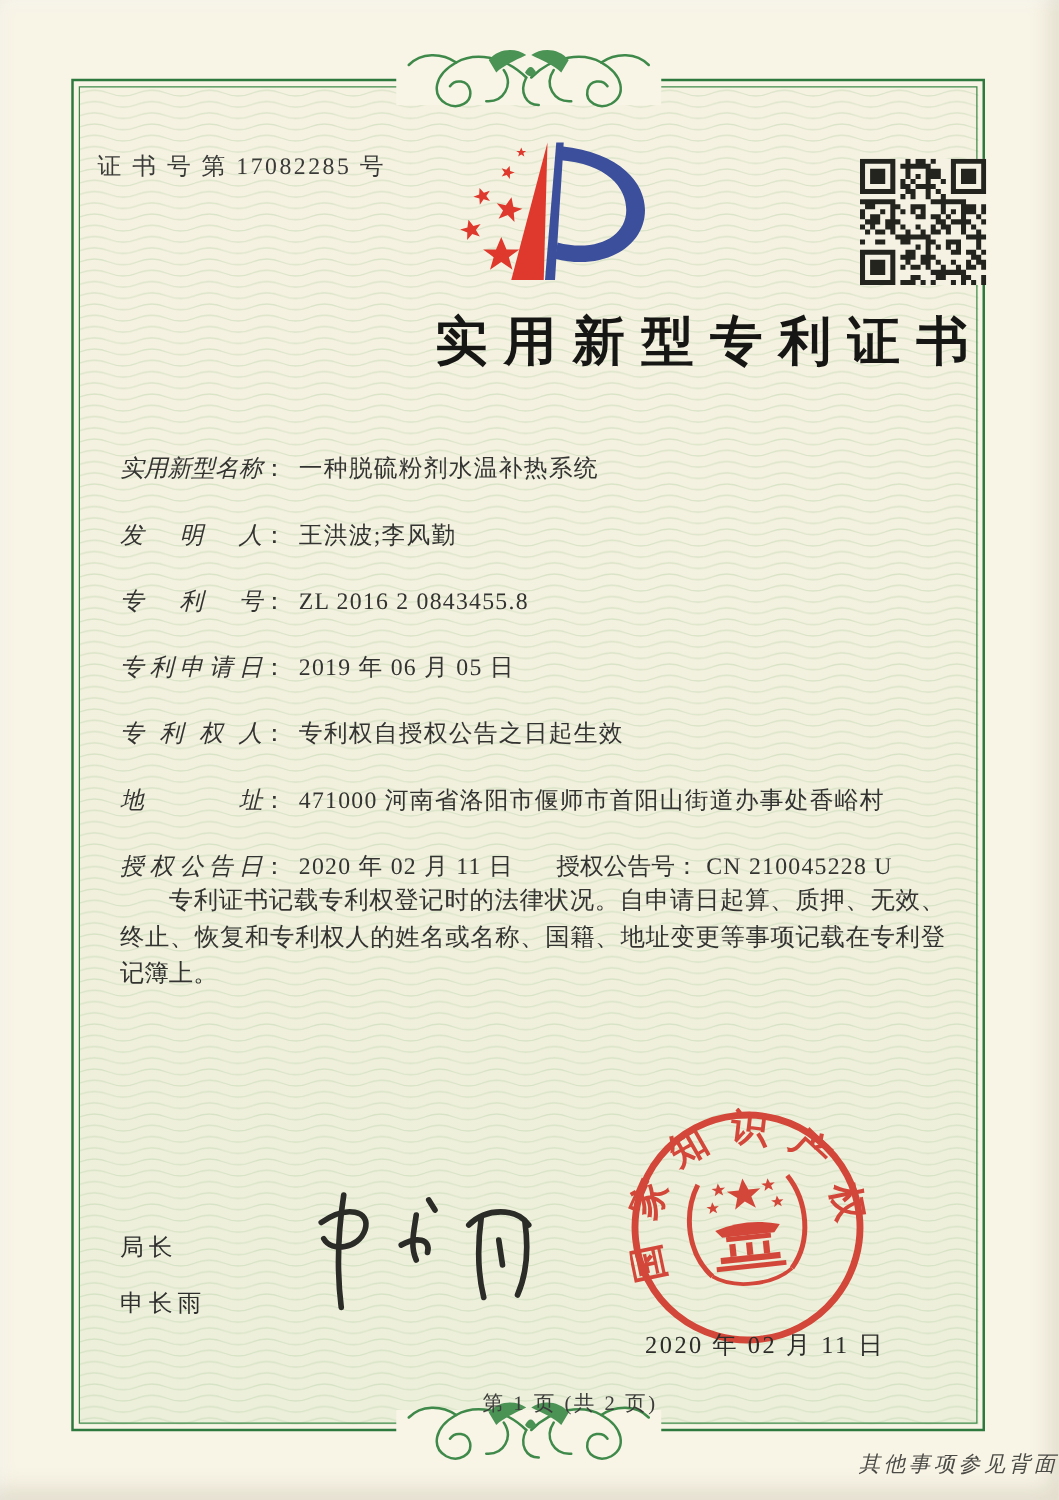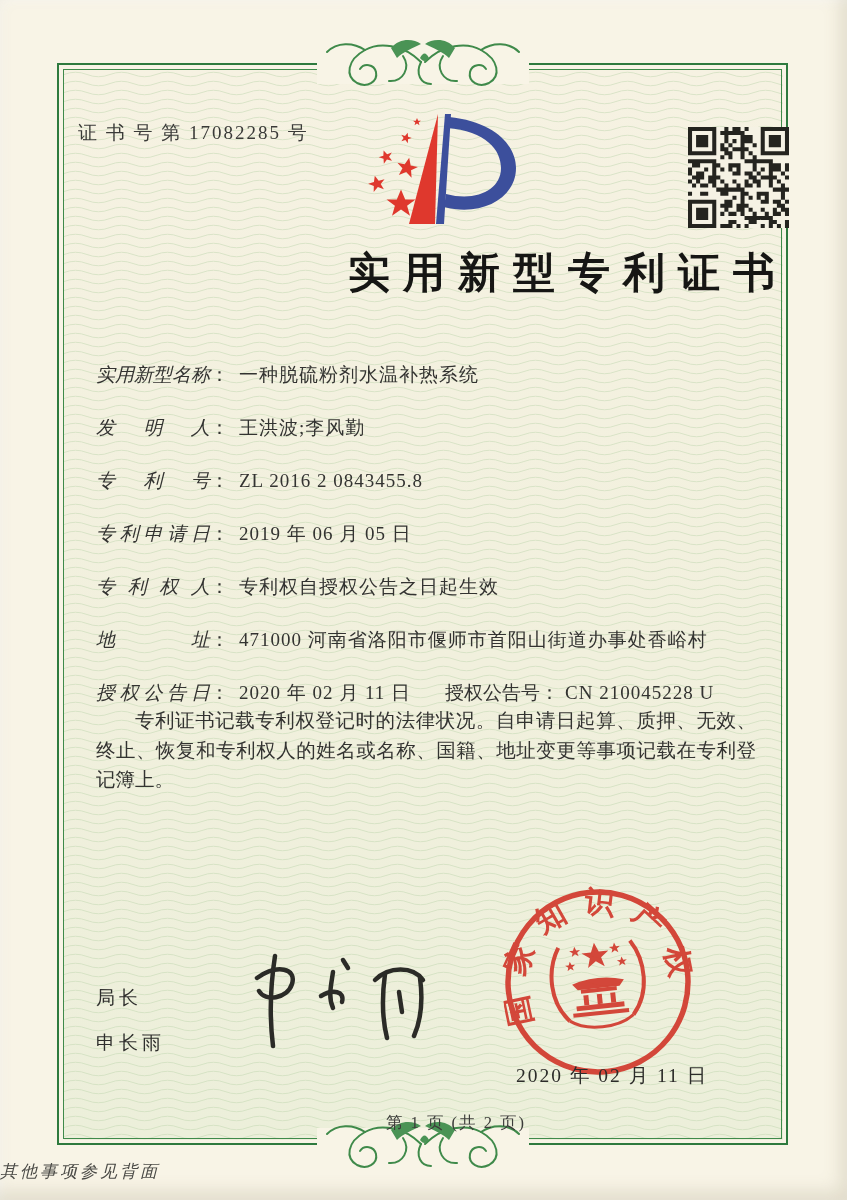--- a/index.html
+++ b/index.html
@@ -38,21 +38,21 @@
     font-size:19.5px;line-height:29.5px;color:#333331;text-align:justify;
   }
   .paragraphs p{margin:0;text-indent:2em;}
   .director{position:absolute;left:96px;font-size:19px;color:#2e2e2c;letter-spacing:4px;}
   .director.t1{top:985px;}
   .director.t2{top:1030px;}
   .signature{position:absolute;left:215px;top:942px;width:240px;height:118px;}
   .seal{position:absolute;left:502px;top:886px;width:192px;height:192px;transform:rotate(-6deg);opacity:.93;}
   .seal-date{position:absolute;left:516px;top:1062px;font-size:19.5px;color:#2c2c2a;letter-spacing:2px;}
   .page-footer{position:absolute;left:57px;top:1112px;width:798px;text-align:center;font-size:16.5px;color:#3c3c3a;letter-spacing:2px;}
-  .back-note{position:absolute;left:0;top:1160px;width:847px;text-align:left;font-size:17px;color:#4a4a46;letter-spacing:3px;font-style:italic;}
+  .back-note{position:absolute;left:0;top:1160px;width:847px;text-align:right;font-size:17px;color:#4a4a46;letter-spacing:3px;font-style:italic;}
 </style>
 </head>
 <body>
 
 <div class="page">
 
   <svg class="guilloche" xmlns="http://www.w3.org/2000/svg">
     <defs>
       <pattern id="wave" width="46" height="9" patternUnits="userSpaceOnUse">
         <path d="M0 4.5 Q11.5 0 23 4.5 T46 4.5" fill="none" stroke="#c3d8b2" stroke-width="1"></path>

